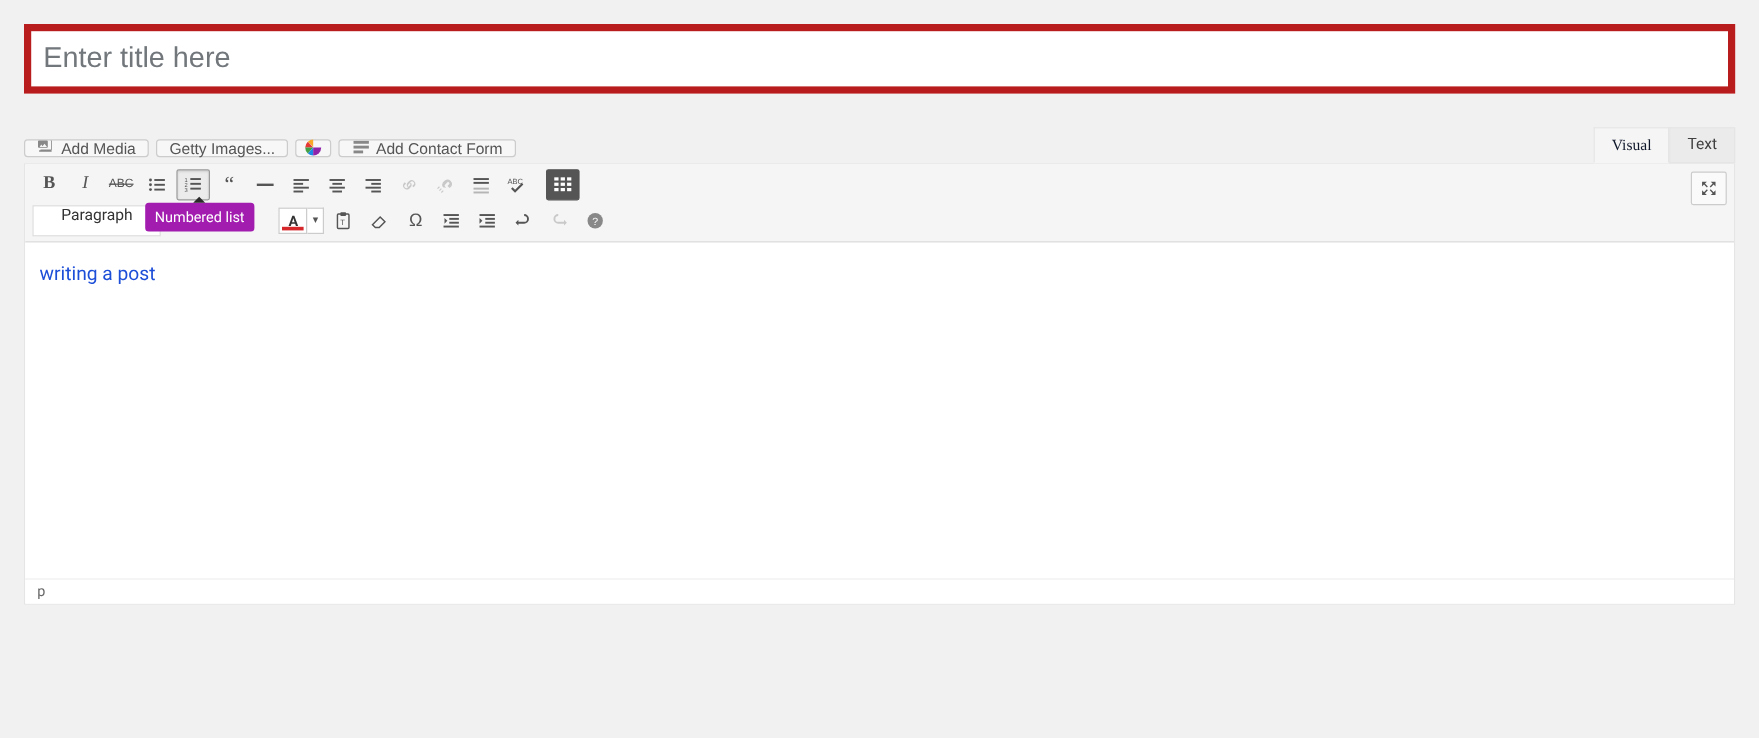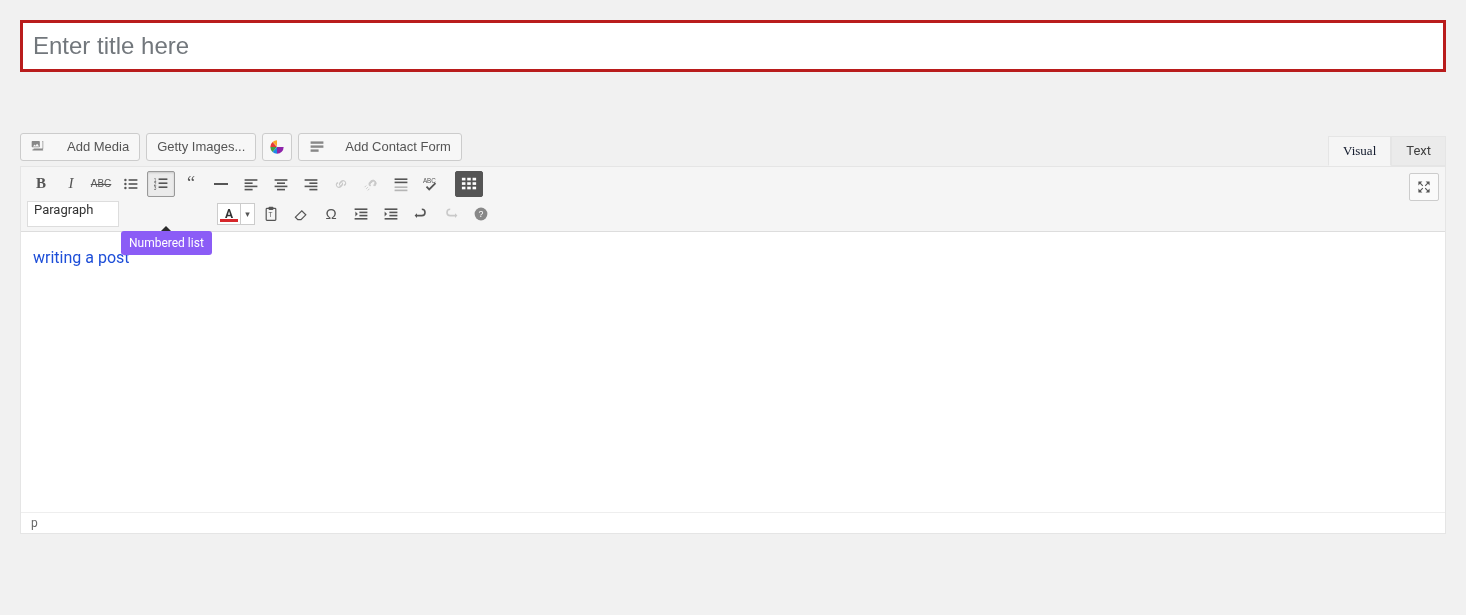--- a/index.html
+++ b/index.html
@@ -9,47 +9,46 @@
     font-size: 13px;
     color: #555;
     padding: 20px;
     width: 1466px;
   }
   .title-input {
     width: 100%;
     padding: 6px 10px;
     font-size: 24px;
     line-height: 1.4;
-    border: 3px solid #b91c1c;
+    border: 6px solid #b91c1c;
     background: #fff;
     color: #32373c;
     outline: none;
   }
   .title-input::placeholder { color: #72777c; }
   .editor-wrap { margin-top: 38px; }
   .media-row {
     display: flex;
     align-items: center;
     gap: 6px;
     margin-bottom: 0;
     position: relative;
   }
   .btn {
     display: inline-flex;
     align-items: center;
-    gap: 20px;
+    gap: 4px;
     background: #f7f7f7;
     border: 1px solid #ccc;
     color: #555;
     font-size: 13px;
     padding: 3px 10px;
-    height: 28px;
+    height: 15px;
     cursor: pointer;
     border-radius: 3px;
-    margin-top: 23px;
   }
   .picasa-icon {
     width: 16px; height: 16px;
     display: inline-block;
   }
   .tabs {
     position: absolute;
     right: 0;
     bottom: -5px;
     display: flex;
@@ -107,21 +106,21 @@
     border: 1px solid #555;
     background: #555;
     color: #fff;
     border-radius: 2px;
   }
   .tb-btn.disabled { opacity: 0.4; cursor: default; }
   .tb-sep { width: 6px; }
   .format-select {
     height: 26px;
     min-width: 92px;
-    padding: 0 6px;
+    padding: 0 23px;
     border: 1px solid #ddd;
     background: #fff;
     font-size: 13px;
     color: #333;
     cursor: pointer;
   }
   .color-swatch {
     width: 24px; height: 22px;
     border:1px solid #ccc;
     position: relative;
@@ -133,28 +132,27 @@
   .color-swatch .bar { position:absolute; left:2px; right:2px; bottom:2px; height:3px; background:#d6272b;}
   .color-dd {
     width:14px; height:22px; border:1px solid #ccc; border-left:none;
     display:inline-flex; align-items:center; justify-content:center;
     background:#fff; cursor:pointer; font-size:9px; color:#555;
   }
   .tooltip {
     position: absolute;
     top: 32px;
     left: 100px;
-    background: #8b5cf6;
+    background: #a21caf;
     color: #fff;
     font-size: 12px;
     padding: 5px 8px;
     border-radius: 3px;
     white-space: nowrap;
     z-index: 50;
-    margin-top: 32px;
   }
   .tooltip::before {
     content: "";
     position: absolute;
     top: -5px;
     left: 50%;
     transform: translateX(-50%);
     border: 5px solid transparent;
     border-bottom-color: #2b2b2b;
     border-top: none;

